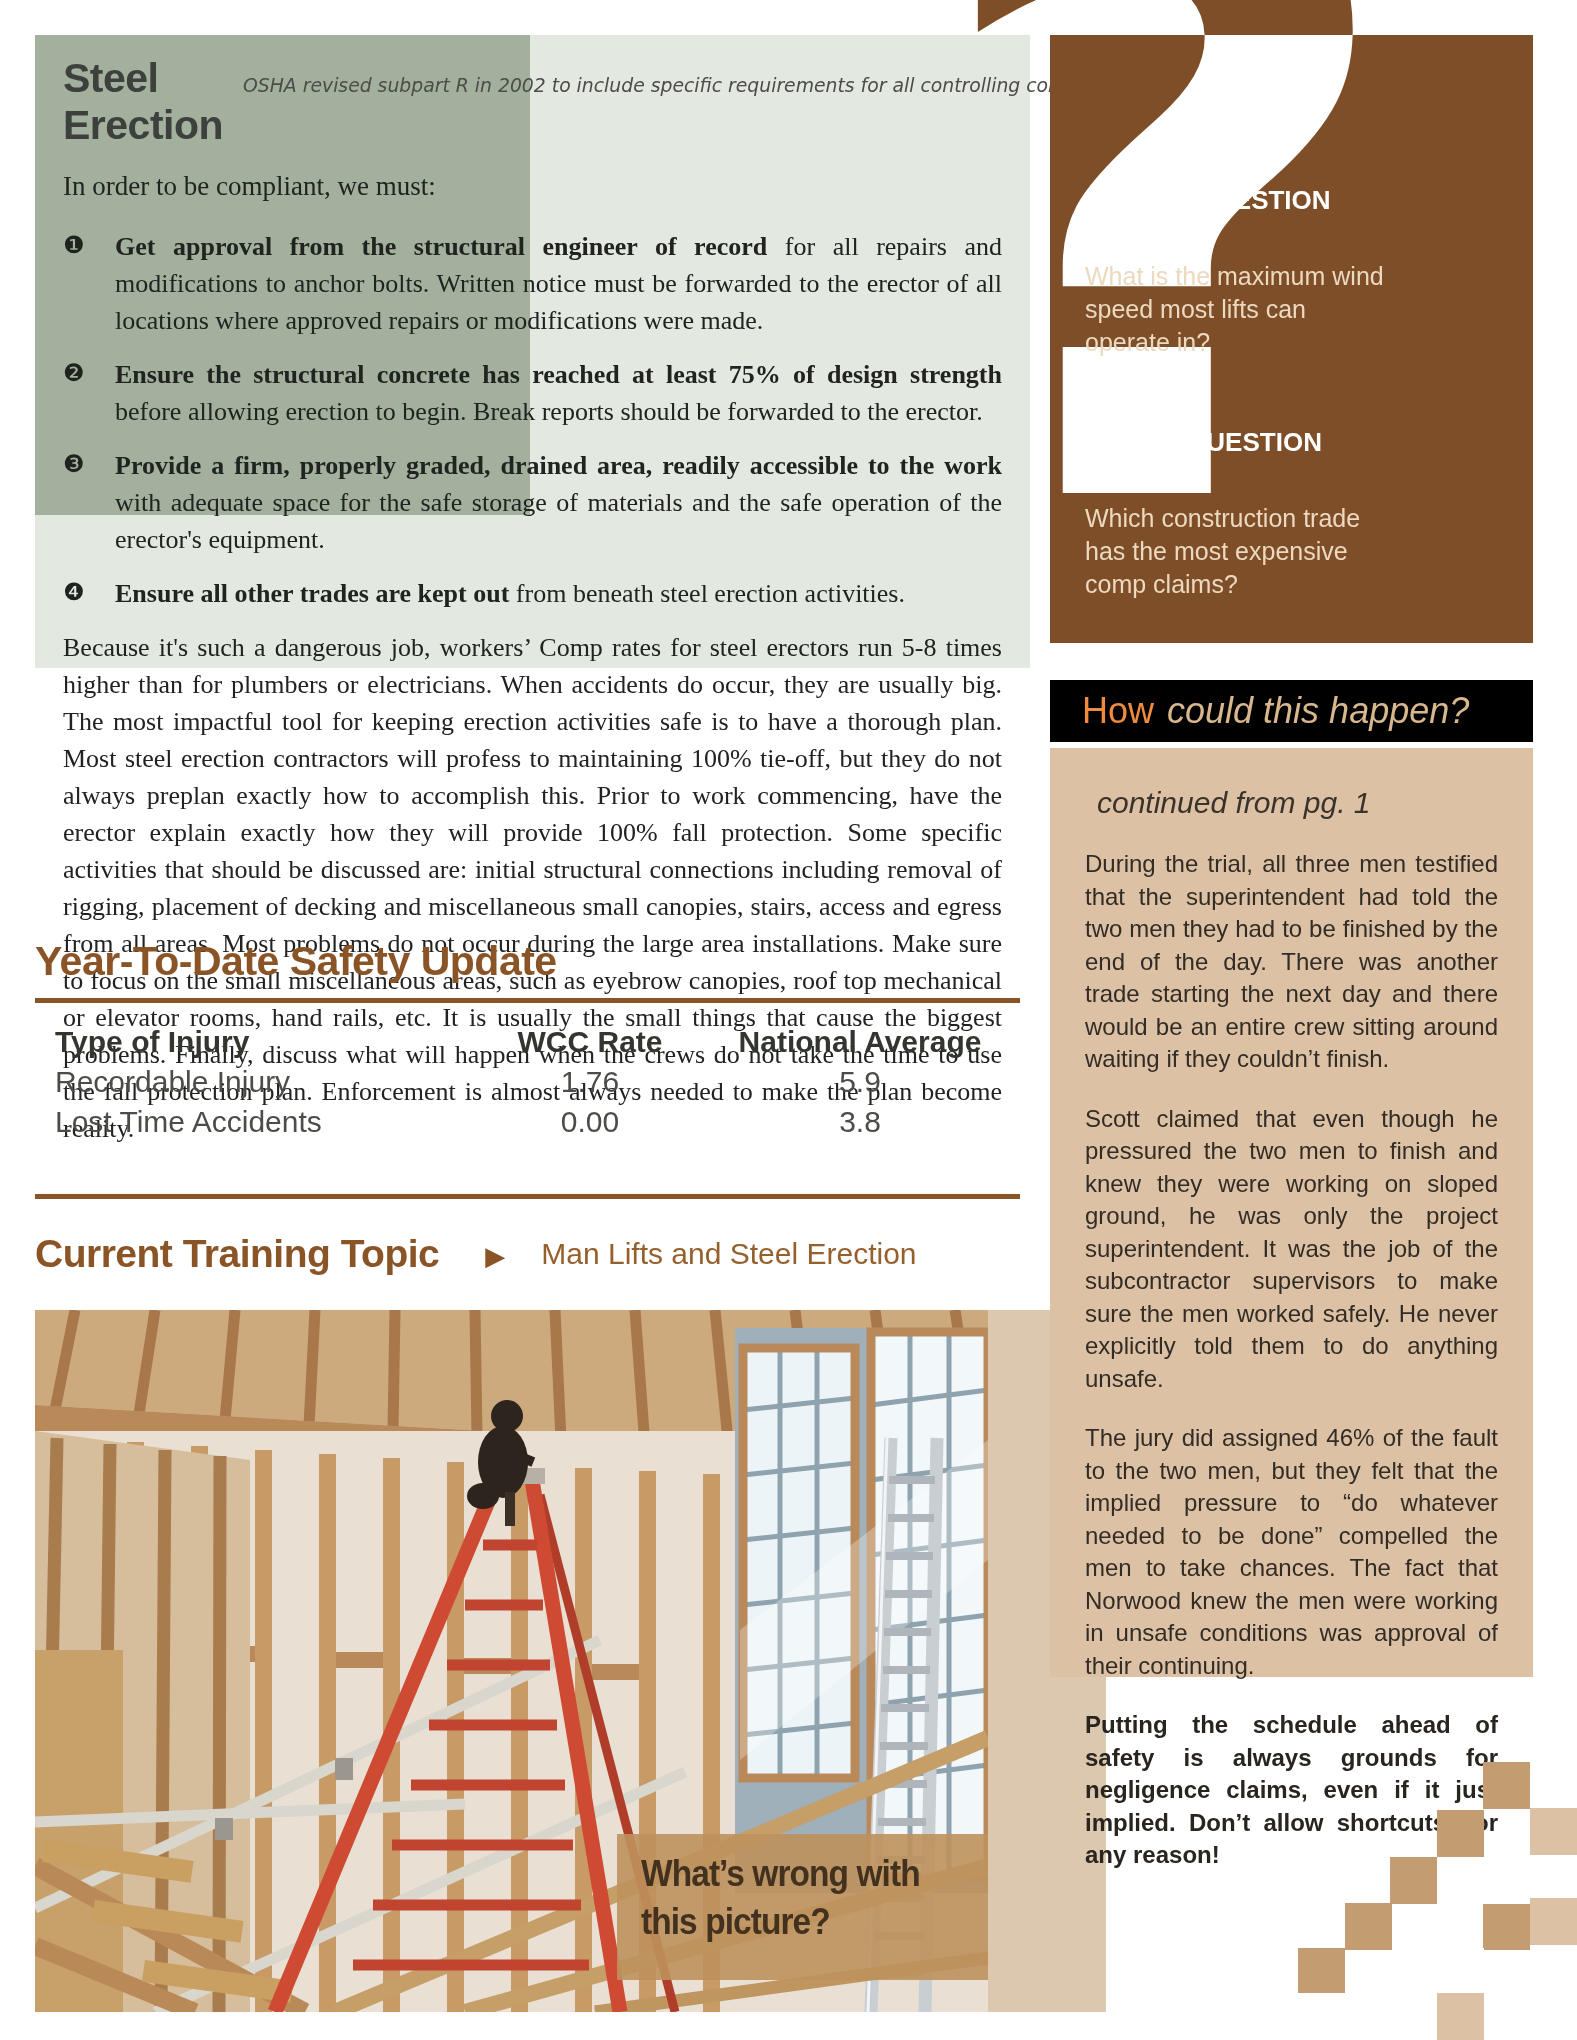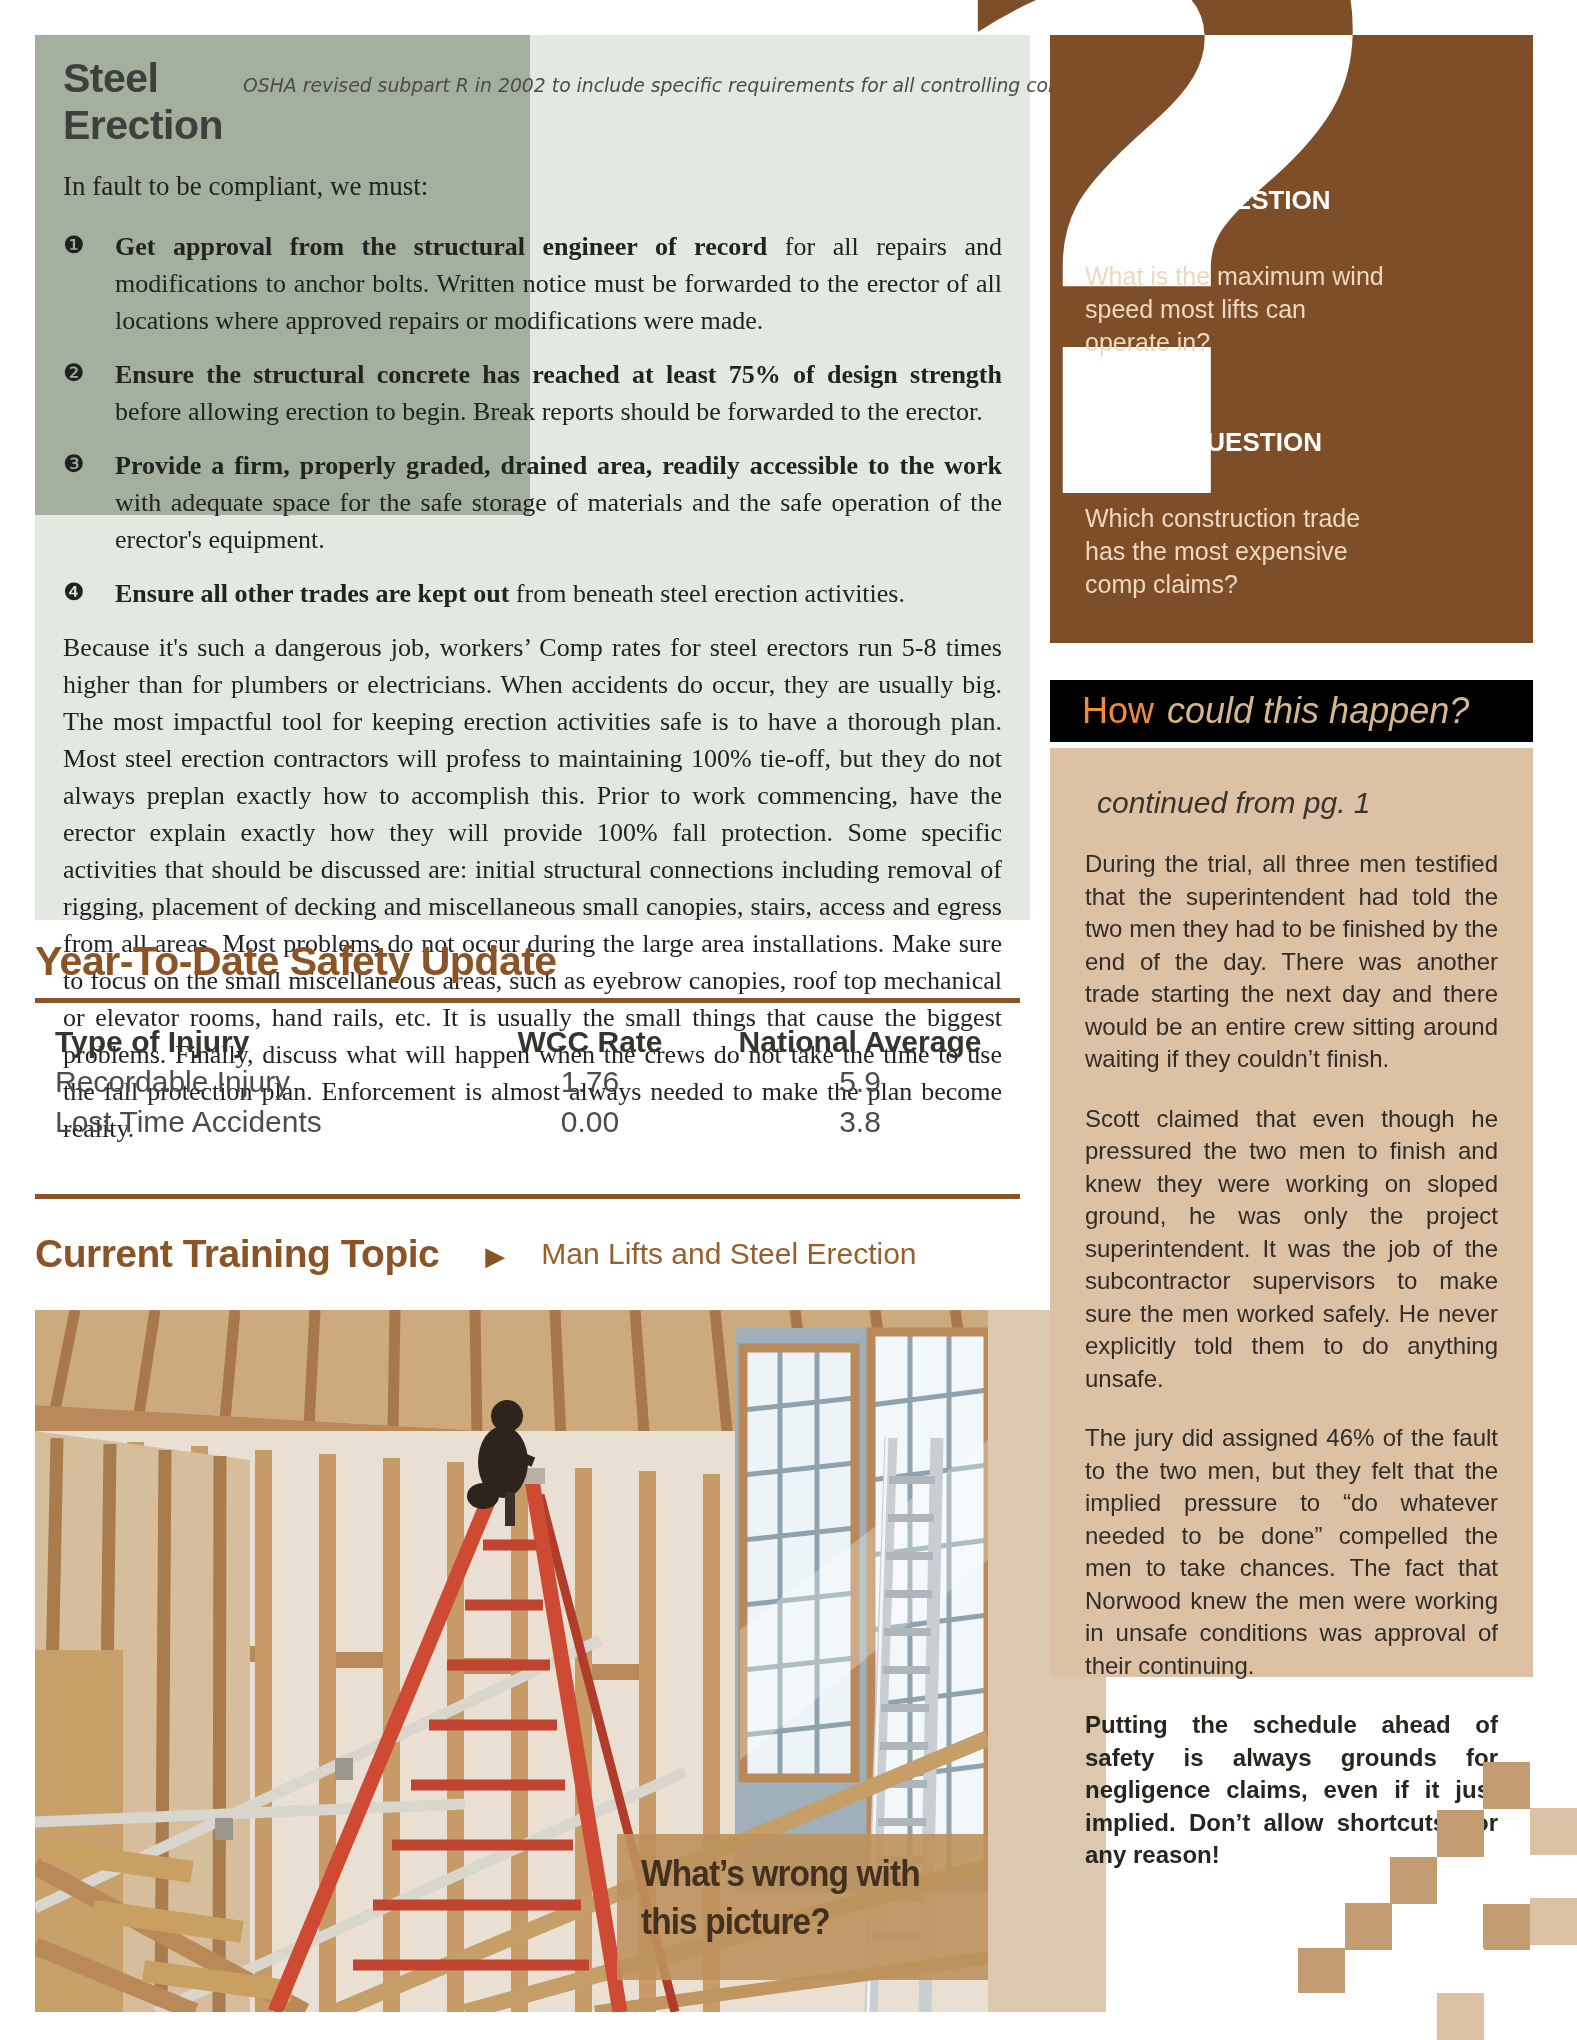--- a/index.html
+++ b/index.html
@@ -4,21 +4,21 @@
 <style>
   * { margin:0; padding:0; box-sizing:border-box; }
   html,body { background:#ffffff; }
   .page {
     position:relative; width:1577px; height:2040px; background:#ffffff;
     font-family:"Liberation Sans", sans-serif; overflow:hidden;
   }
 
   
   .green-box {
-    position:absolute; left:35px; top:35px; width:995px; height:885px;
+    position:absolute; left:35px; top:35px; width:995px; height:633px;
     background:#e3e8e0;
   }
   .green-dark {
     position:absolute; left:0; top:0; width:495px; height:480px;
     background:#a3b09e;
   }
   .green-content { position:relative; padding:20px 28px 0 28px; }
   .se-titlerow { display:flex; align-items:baseline; }
   .se-title {
     font-family:"Liberation Sans", sans-serif; font-weight:bold;
@@ -146,21 +146,21 @@
     <span class="qmark-glyph">?</span>
   </div>
 
   <section class="green-box">
     <div class="green-dark"></div>
     <div class="green-content">
       <div class="se-titlerow">
         <span class="se-title">Steel Erection</span>
         <span class="se-subtitle">OSHA revised subpart R in 2002 to include specific  requirements for all controlling contractors</span>
       </div>
-      <div class="se-intro">In fault to be compliant, we must:</div>
+      <div class="se-intro">In order to be compliant, we must:</div>
 
       <div class="se-list">
         <div class="se-item">
           <span class="num">❶</span>
           <span class="itext"><b>Get approval from the structural engineer of record</b><span> for all repairs and modifications to anchor bolts. Written notice must be forwarded to the erector of all locations where approved repairs or modifications were made.</span></span>
         </div>
         <div class="se-item">
           <span class="num">❷</span>
           <span class="itext"><b>Ensure the structural concrete has reached at least 75% of design strength</b><span> before allowing erection to begin. Break reports should be forwarded to the erector.</span></span>
         </div>

